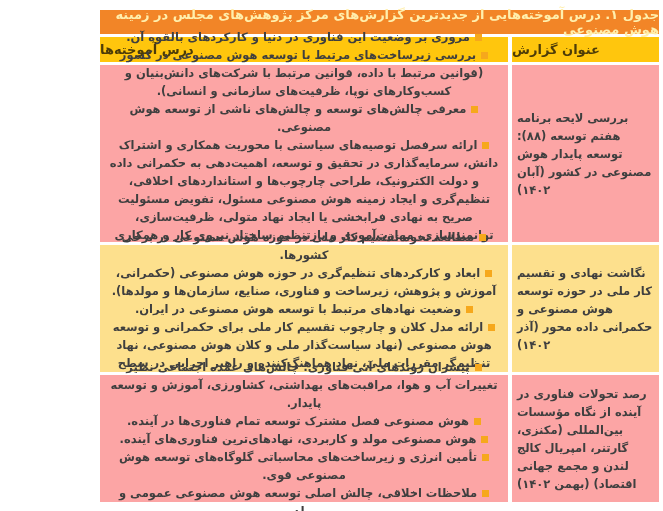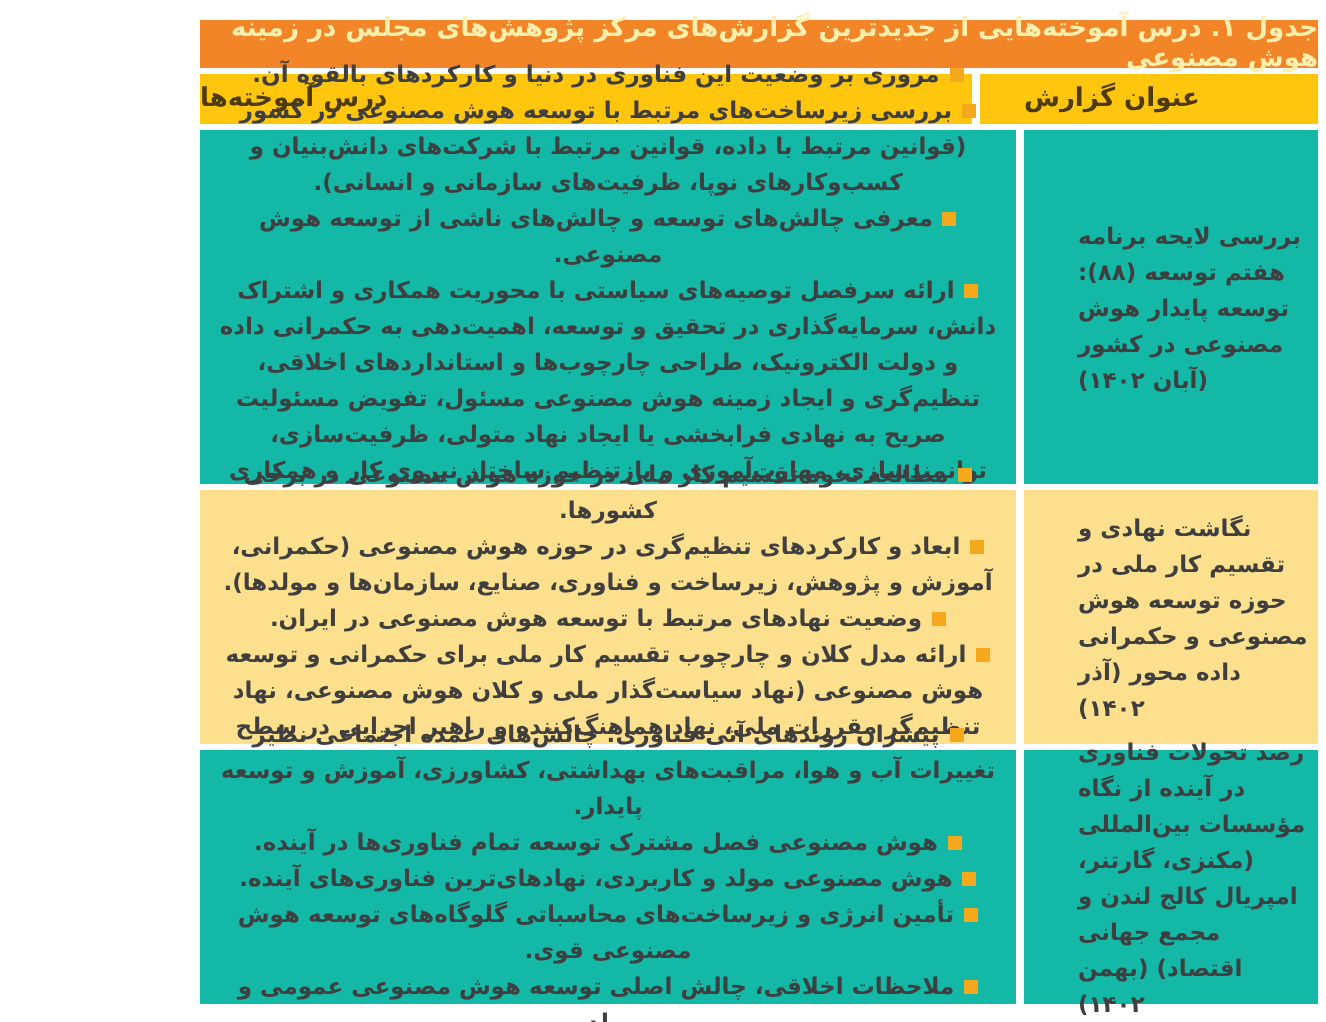--- a/index.html
+++ b/index.html
@@ -21,35 +21,35 @@
     display:flex;align-items:center;justify-content:center;
     letter-spacing:-0.2px;
     margin-bottom:3px;
   }
   .grid-row{
     display:flex;
     flex-direction:row; 
     gap:4px;
     margin-bottom:3px;
   }
-  .col-title{width:147px;flex:0 0 147px;padding-left:22px;}
+  .col-title{width:147px;flex:0 0 147px;}
   .col-lessons{flex:1 1 auto;}
   .header-cell{
     background:#FFC60D;
     color:#4D3C08;
     height:25px;
     font-size:13px;font-weight:bold;
     display:flex;align-items:center;justify-content:flex-end;
   }
   .cell{
     box-sizing:border-box;
     display:flex;flex-direction:column;
     align-items:center;justify-content:center;
   }
-  .row-gray .cell{background:#14b8a6;}
+  .row-gray .cell{background:#fca5a5;}
   .row-amber .cell{background:#FDE08D;}
   .row-1{height:177px;}
   .row-2{height:127px;}
   .row-3{height:127px;}
   .grid-row .cell{height:100%;}
   .report-title{
     color:#3F3F3F;
     font-size:11.5px;font-weight:bold;
     line-height:18px;
     text-align:left;

